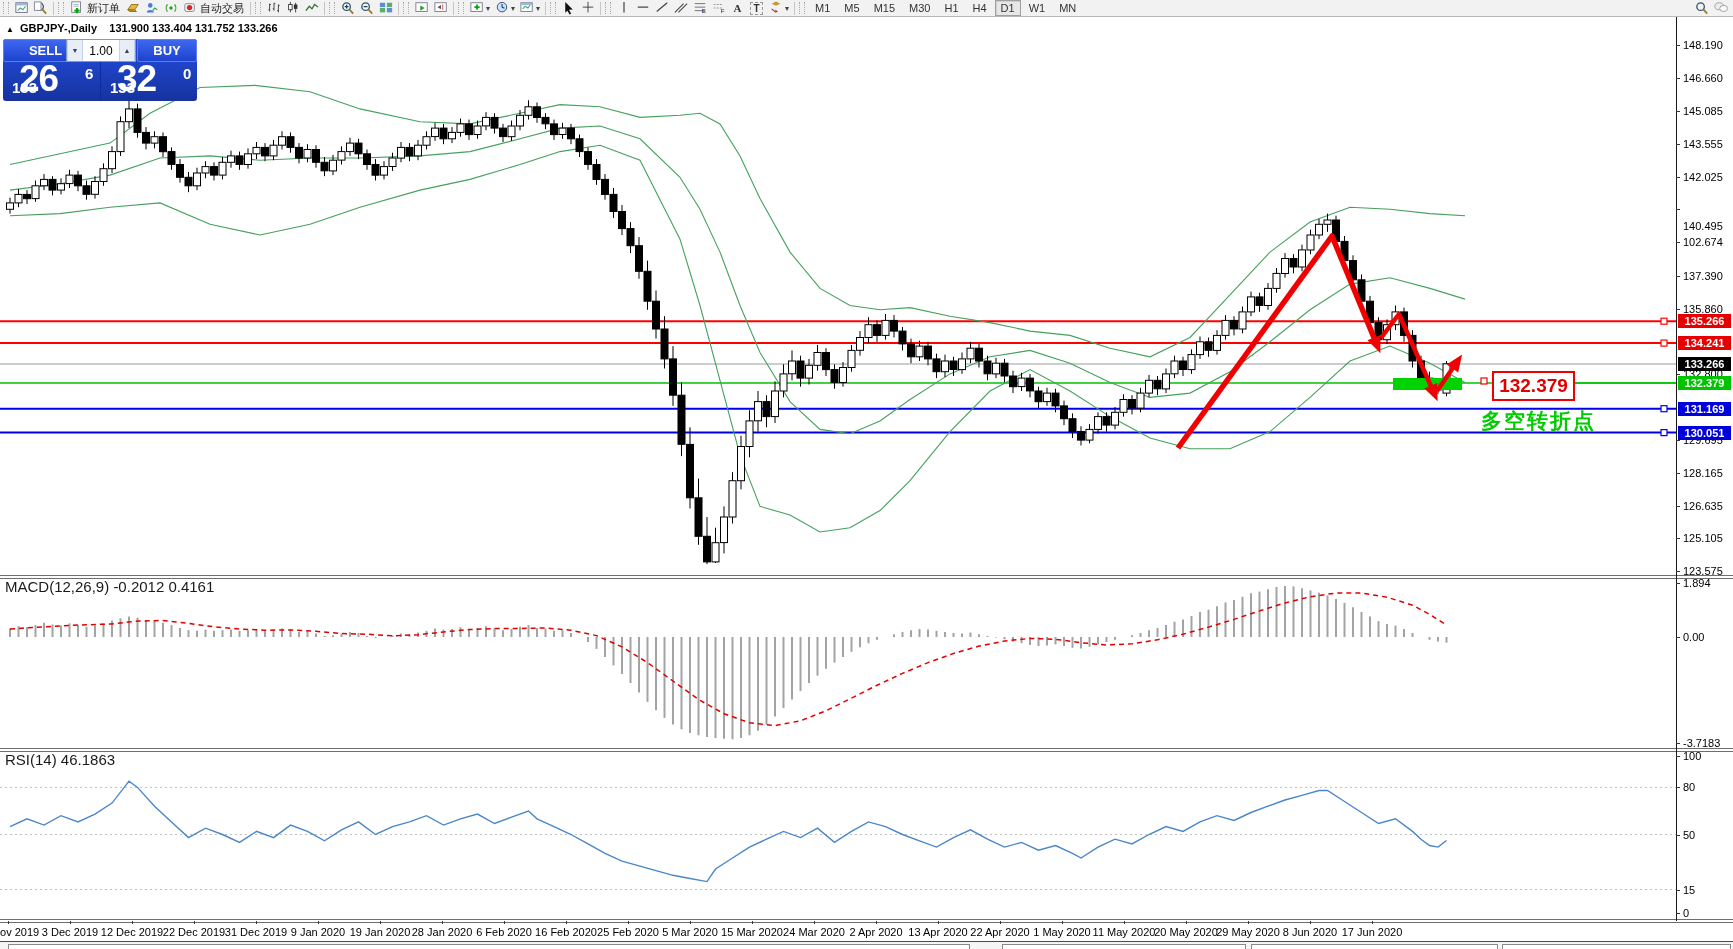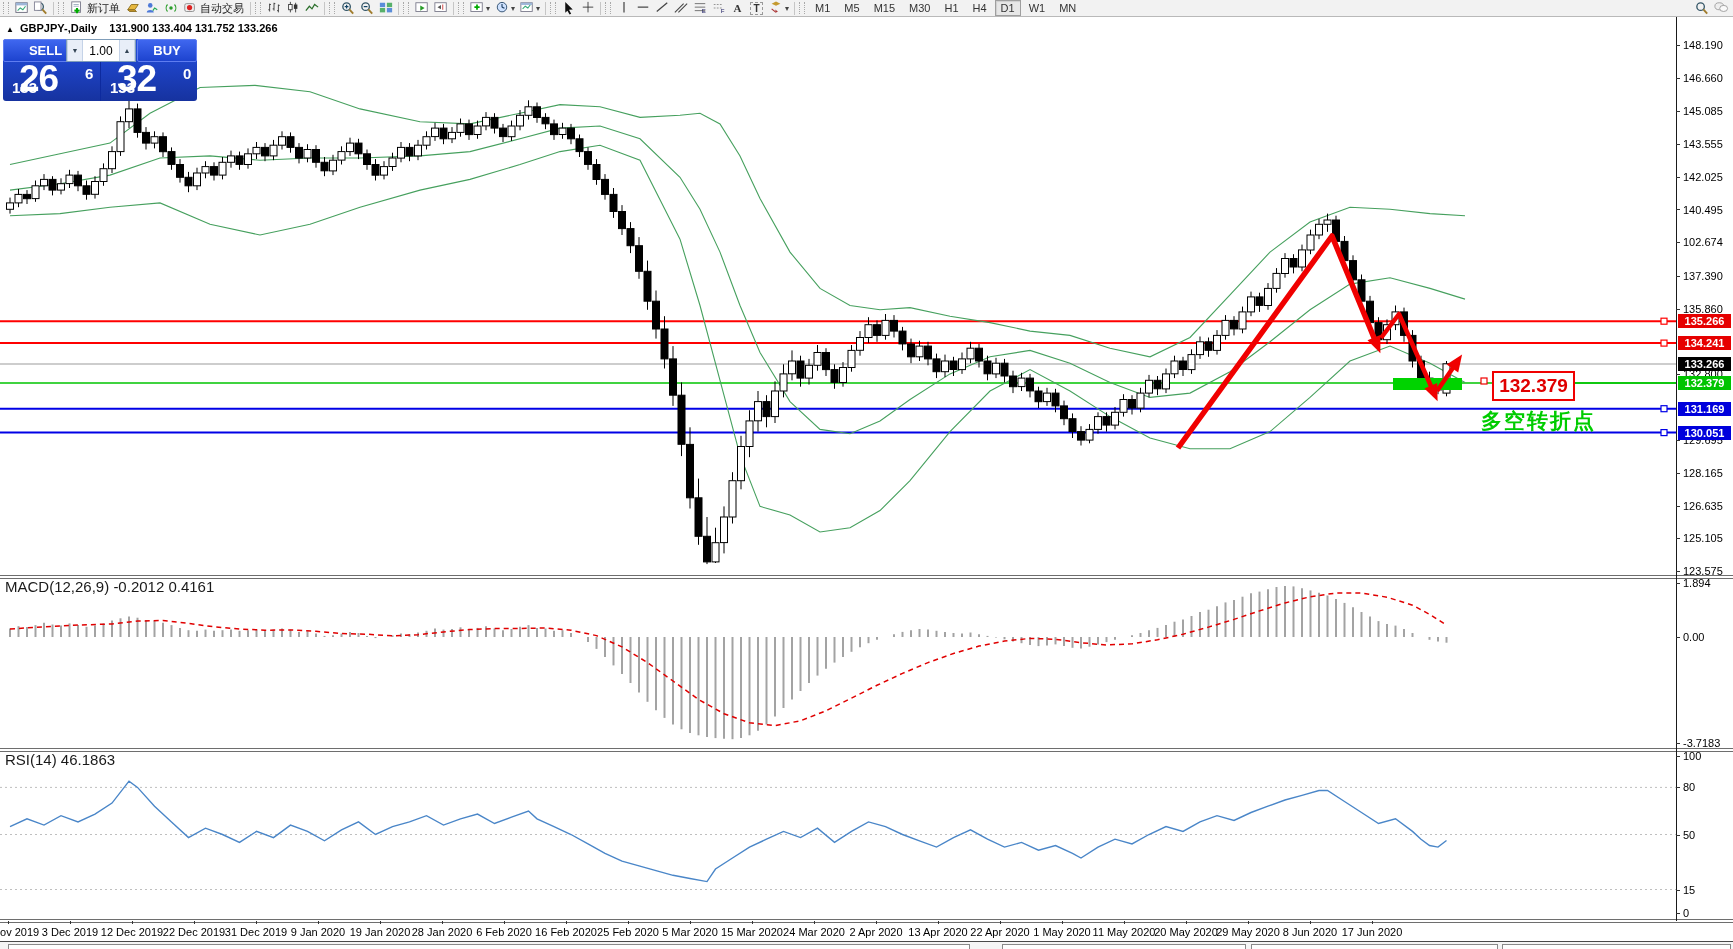--- a/index.html
+++ b/index.html
@@ -896,21 +896,21 @@
       <div class="ytick" style="top:45.0px">148.190</div>
       <div class="ytickmark" style="top:77.7px"></div>
       <div class="ytick" style="top:77.7px">146.660</div>
       <div class="ytickmark" style="top:111.4px"></div>
       <div class="ytick" style="top:111.4px">145.085</div>
       <div class="ytickmark" style="top:144.0px"></div>
       <div class="ytick" style="top:144.0px">143.555</div>
       <div class="ytickmark" style="top:176.7px"></div>
       <div class="ytick" style="top:176.7px">142.025</div>
       <div class="ytickmark" style="top:209.4px"></div>
-      <div class="ytick" style="top:210px">140.495</div>
+      <div class="ytick" style="top:226px">140.495</div>
       <div class="ytickmark" style="top:242.1px"></div>
       <div class="ytick" style="top:242.1px">102.674</div>
       <div class="ytickmark" style="top:275.8px"></div>
       <div class="ytick" style="top:275.8px">137.390</div>
       <div class="ytickmark" style="top:308.5px"></div>
       <div class="ytick" style="top:308.5px">135.860</div>
       <div class="ytickmark" style="top:373.9px"></div>
       <div class="ytick" style="top:373.9px">132.800</div>
       <div class="ytickmark" style="top:440.2px"></div>
       <div class="ytick" style="top:440.2px">129.695</div>

